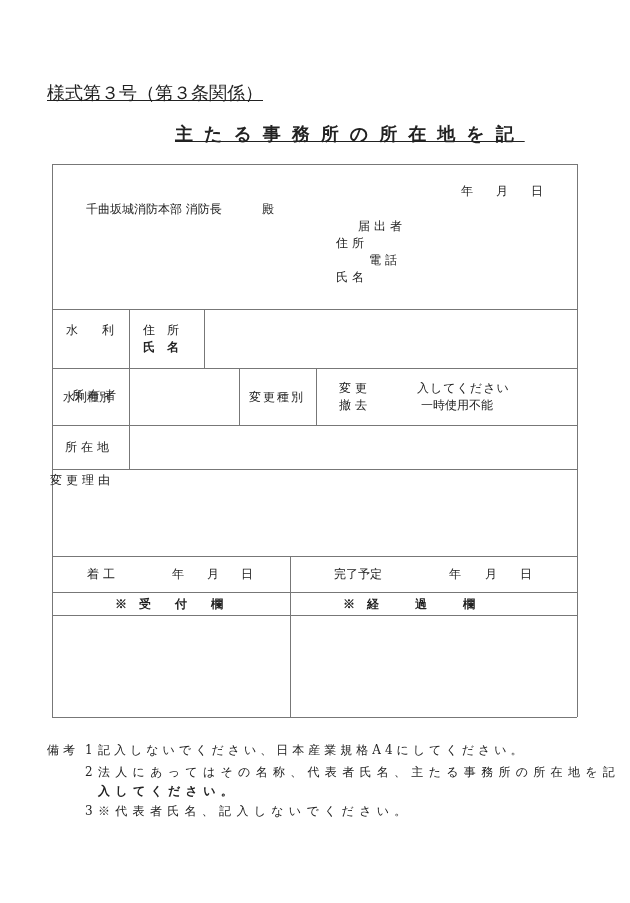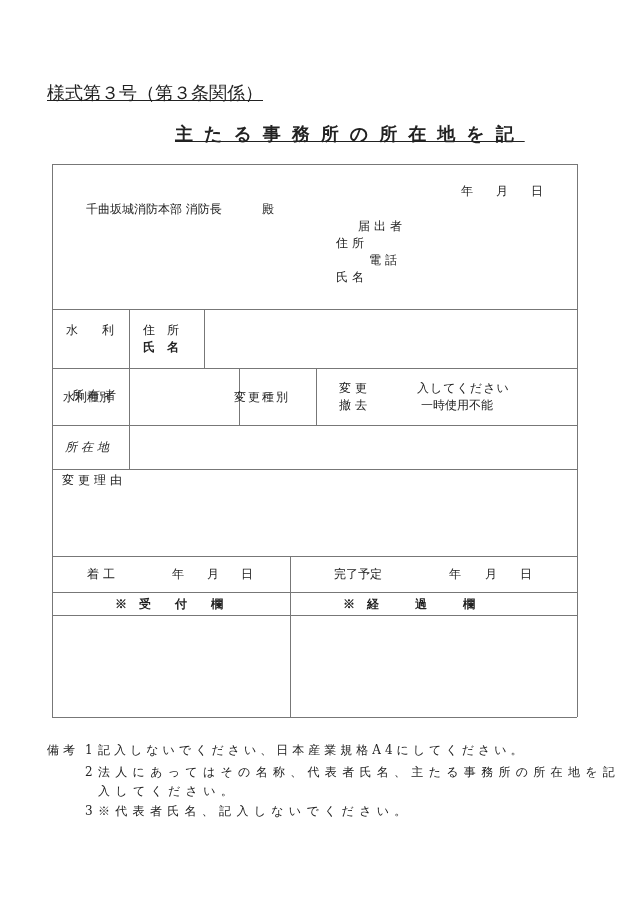--- a/index.html
+++ b/index.html
@@ -55,34 +55,34 @@
   <span class="abs t12" style="left:66px;top:323px;">水　　利</span>
   <span class="abs t12 sp" style="left:72px;top:340px;margin-top:48px;">所有者</span>
   <span class="abs t12" style="left:143px;top:323px;">住　所</span>
   <span class="abs t12" style="left:143px;top:340px;font-weight:bold;">氏　名</span>
   <div class="abs" style="left:206px;top:311px;width:369px;height:55px;"></div>
 </div>
 
 <div>
   <span class="abs t12" style="left:63px;top:390px;">水利種別</span>
   <div class="abs" style="left:131px;top:370px;width:106px;height:53px;"></div>
-  <span class="abs t12" style="left:234px;top:390px;letter-spacing:2px;">変更種別</span>
+  <span class="abs t12" style="left:249px;top:390px;letter-spacing:2px;">変更種別</span>
   <span class="abs t12 sp" style="left:339px;top:381px;">変更</span>
   <span class="abs t12" style="left:417px;top:381px;letter-spacing:1px;">入してください</span>
   <span class="abs t12 sp" style="left:339px;top:398px;">撤去</span>
   <span class="abs t12" style="left:421px;top:398px;">一時使用不能</span>
 </div>
 
 <div>
-  <span class="abs t12 sp" style="left:65px;top:440px;font-style:italic;">所在地</span>
+  <span class="abs t12 sp" style="left:65px;top:440px;">所在地</span>
   <div class="abs" style="left:131px;top:427px;width:444px;height:40px;"></div>
 </div>
 
 <div>
-  <span class="abs t12 sp" style="left:62px;top:473px;">変更理由</span>
+  <span class="abs t12 sp" style="left:50px;top:473px;">変更理由</span>
   <div class="abs" style="left:54px;top:490px;width:521px;height:64px;"></div>
 </div>
 
 <div>
   <span class="abs t12 sp" style="left:87px;top:567px;">着工</span>
   <span class="abs t12" style="left:172px;top:567px;">年</span>
   <span class="abs t12" style="left:207px;top:567px;">月</span>
   <span class="abs t12" style="left:241px;top:567px;">日</span>
   <span class="abs t12" style="left:334px;top:567px;">完了予定</span>
   <span class="abs t12" style="left:449px;top:567px;">年</span>
@@ -94,16 +94,16 @@
 <span class="abs t12" style="left:343px;top:597px;font-weight:bold;">※　経　　　過　　　欄</span>
 <div class="abs" style="left:54px;top:617px;width:234px;height:98px;"></div>
 <div class="abs" style="left:292px;top:617px;width:283px;height:98px;"></div>
 
 <div>
   <span class="abs t12 sp" style="left:47px;top:743px;">備考</span>
   <span class="abs t12" style="left:85px;top:743px;">1</span>
   <span class="abs t12 sp" style="left:98px;top:743px;">記入しないでください、日本産業規格A4にしてください。</span>
   <span class="abs t12" style="left:85px;top:765px;">2</span>
   <span class="abs t12 sp" style="left:98px;top:765px;letter-spacing:5.3px;">法人にあってはその名称、代表者氏名、主たる事務所の所在地を記</span>
-  <span class="abs t12 sp" style="left:98px;top:784px;letter-spacing:5.3px;">入してください。</span>
+  <span class="abs t12 sp" style="left:98px;top:784px;letter-spacing:5.3px;font-weight:bold;">入してください。</span>
   <span class="abs t12" style="left:85px;top:804px;">3</span>
   <span class="abs t12 sp" style="left:98px;top:804px;letter-spacing:5.3px;">※代表者氏名、記入しないでください。</span>
 </div>
 
 </body></html>

